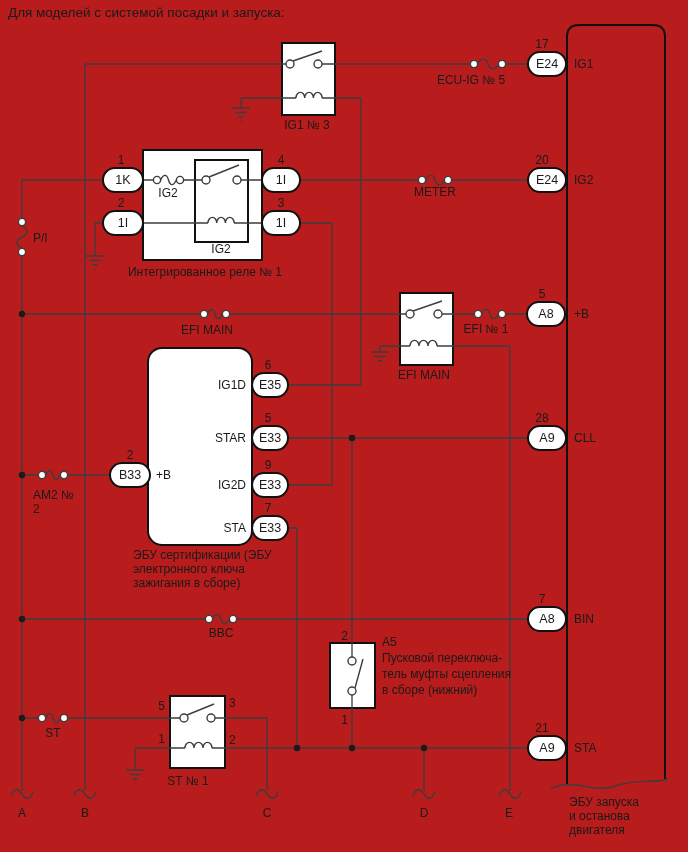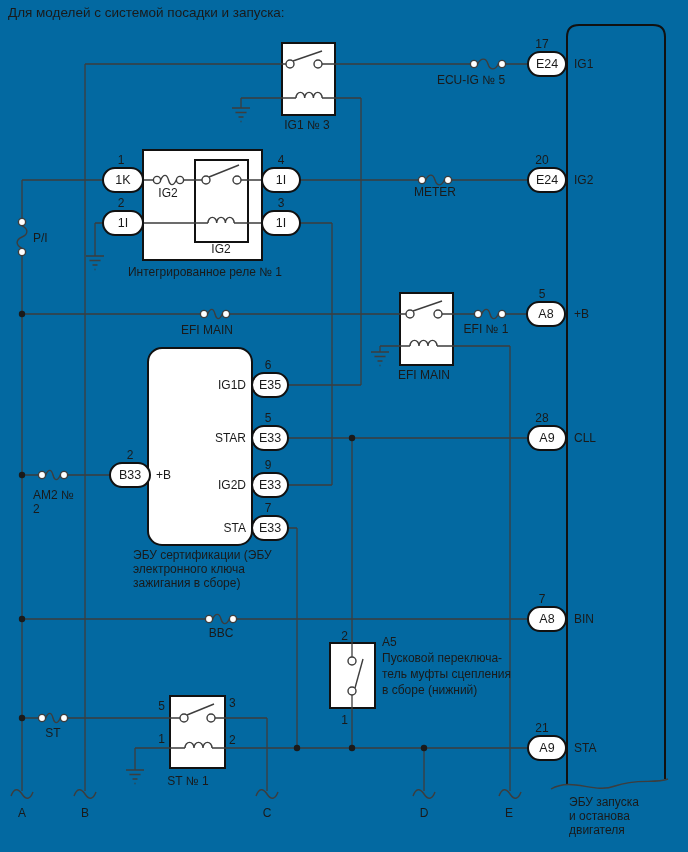--- a/index.html
+++ b/index.html
@@ -1,16 +1,16 @@
 <!DOCTYPE html>
 <html><head>
 <meta charset="utf-8">
 <style>
   html,body{margin:0;padding:0;background:#ffffff;}
-  .diagram-wrap{position:relative;width:688px;height:852px;background:#0369a1;overflow:hidden;}
+  .diagram-wrap{position:relative;width:688px;height:852px;background:#b91c1c;overflow:hidden;}
   svg{display:block;}
   .lbl{font-family:"Liberation Sans",sans-serif;font-size:12px;fill:#1a1a1a;}
   .num{font-family:"Liberation Sans",sans-serif;font-size:12px;fill:#1a1a1a;}
   .pin{font-family:"Liberation Sans",sans-serif;font-size:12.5px;fill:#1a1a1a;}
   .ttl{font-family:"Liberation Sans",sans-serif;font-size:13.5px;fill:#1a1a1a;}
   .wire{stroke:#3d3d3d;stroke-width:1.3;fill:none;}
   .comp{stroke:#111111;stroke-width:2;fill:none;}
   .compw{stroke:#111111;stroke-width:2;fill:#ffffff;}
   .thin{stroke:#3d3d3d;stroke-width:1.4;fill:none;}
   .oval{stroke:#111111;stroke-width:2;fill:#ffffff;}

